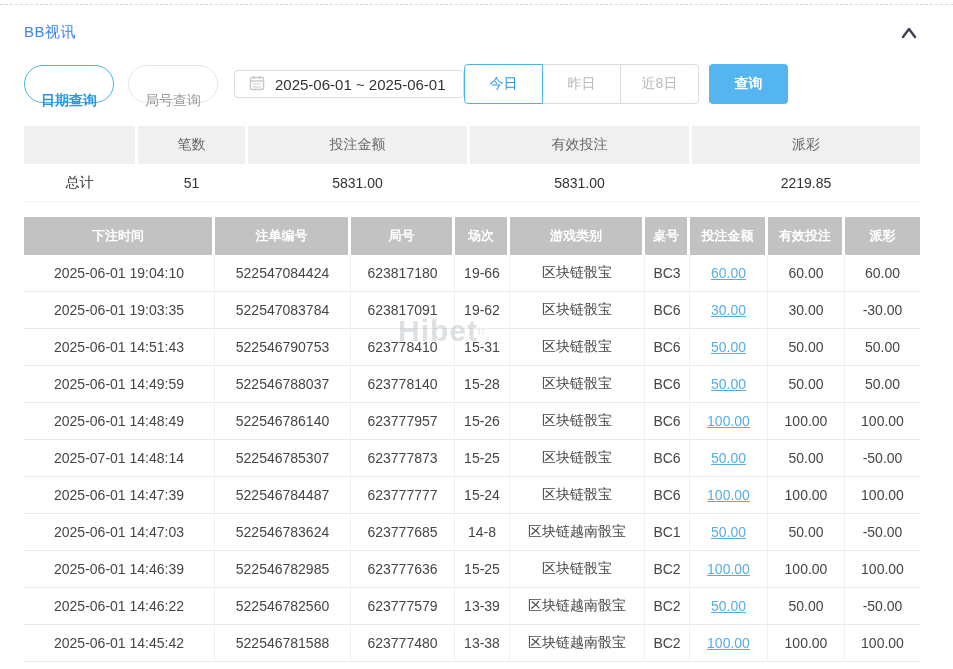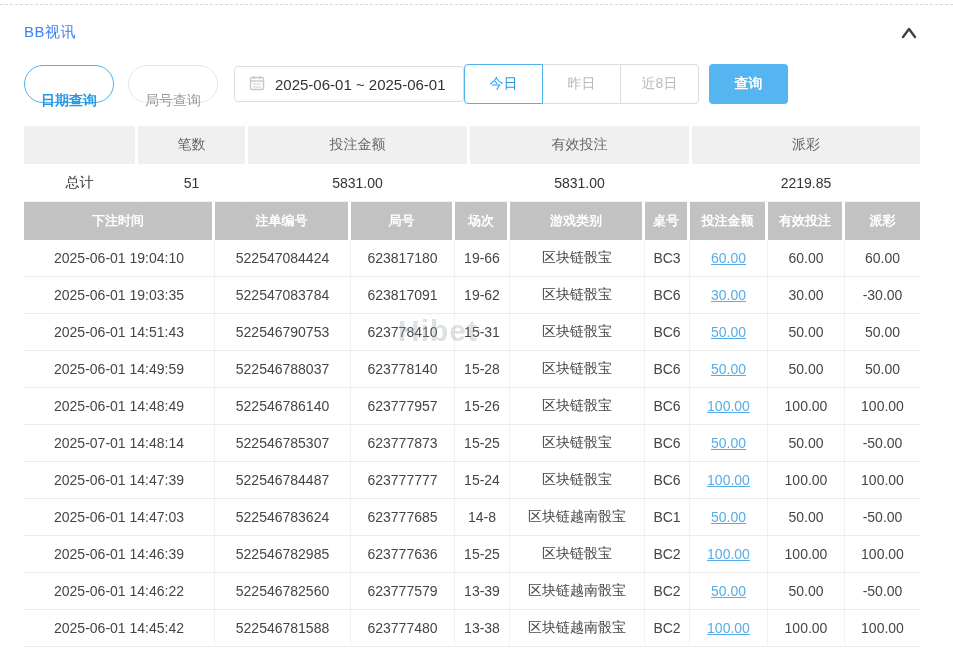--- a/index.html
+++ b/index.html
@@ -19,41 +19,41 @@
   .dashed-top{border-top:1px dashed #d8d8d8;margin-top:4px;}
   .panel{padding:0 33px 0 24px;}
   .panel-header{display:flex;justify-content:space-between;align-items:center;margin-top:16px;height:22px;}
   .panel-title{font-size:15px;font-weight:normal;color:#3b82f6;letter-spacing:0.5px;}
   .collapse-btn{background:none;border:none;padding:0;cursor:pointer;line-height:0;}
 
   .filter-bar{display:flex;align-items:center;margin-top:21px;}
   .pill{height:38px;line-height:36px;padding:16px 16px;border-radius:19px;font-size:14px;background:#fff;cursor:pointer;}
   .pill.active{border:1px solid var(--accent-border);color:var(--accent-text);font-weight:bold;}
   .pill.inactive{border:1px solid #e6e6e6;color:#999;margin-left:14px;}
-  .date-input{height:36px;border:1px solid #dcdcdc;border-radius:4px;display:flex;align-items:center;
+  .date-input{height:28px;border:1px solid #dcdcdc;border-radius:4px;display:flex;align-items:center;
     padding:0 14px;margin-left:16px;gap:10px;font-size:15px;color:#333;cursor:pointer;min-width:230px;}
   .seg{display:flex;margin-left:0;}
   .seg .seg-btn{width:79px;height:40px;background:#fff;border:1px solid #dcdcdc;font-size:14px;color:#b9b9b9;
     margin-left:-1px;cursor:pointer;font-family:inherit;}
   .seg .seg-btn:first-child{margin-left:0;border-radius:4px 0 0 4px;}
   .seg .seg-btn:last-child{border-radius:0 4px 4px 0;}
   .seg .seg-btn.active{border-color:var(--accent-border);color:var(--accent-text);position:relative;z-index:2;}
   .search-btn{width:79px;height:40px;margin-left:10px;background:var(--btn-blue);color:#fff;border:none;
     border-radius:4px;font-size:14px;font-weight:bold;cursor:pointer;font-family:inherit;}
 
   table{border-collapse:separate;border-spacing:0;width:896px;table-layout:fixed;}
   .summary{margin-top:22px;}
   .summary th{background:#f0f0f0;color:#666;font-weight:normal;font-size:14px;height:38px;
     border-right:3px solid #fff;text-align:center;}
   .summary th:last-child{border-right:none;}
   .summary td{background:#fff;color:#333;font-size:14px;height:38px;text-align:center;
     border-bottom:1px solid #f4f4f4;border-right:3px solid #fff;}
   .summary td:last-child{border-right:none;}
 
-  .records{}
+  .records{margin-top:15px;}
   .records th{background:var(--thead-gray);color:#fff;font-weight:bold;font-size:13px;height:38px;
     border-right:3px solid #fff;text-align:center;}
   .records th:last-child{border-right:none;}
   .records td{height:37px;font-size:14px;color:#454545;text-align:center;background:#fff;
     border-bottom:1px solid #ebebeb;border-right:1px solid #f1f1f1;}
   .records td:last-child{border-right:none;}
   .amount-link{color:var(--link-blue);text-decoration:underline;cursor:pointer;}
   .neg{color:var(--neg-red);}
 
   .watermark{position:absolute;left:398px;top:314px;font-size:30px;font-weight:bold;

